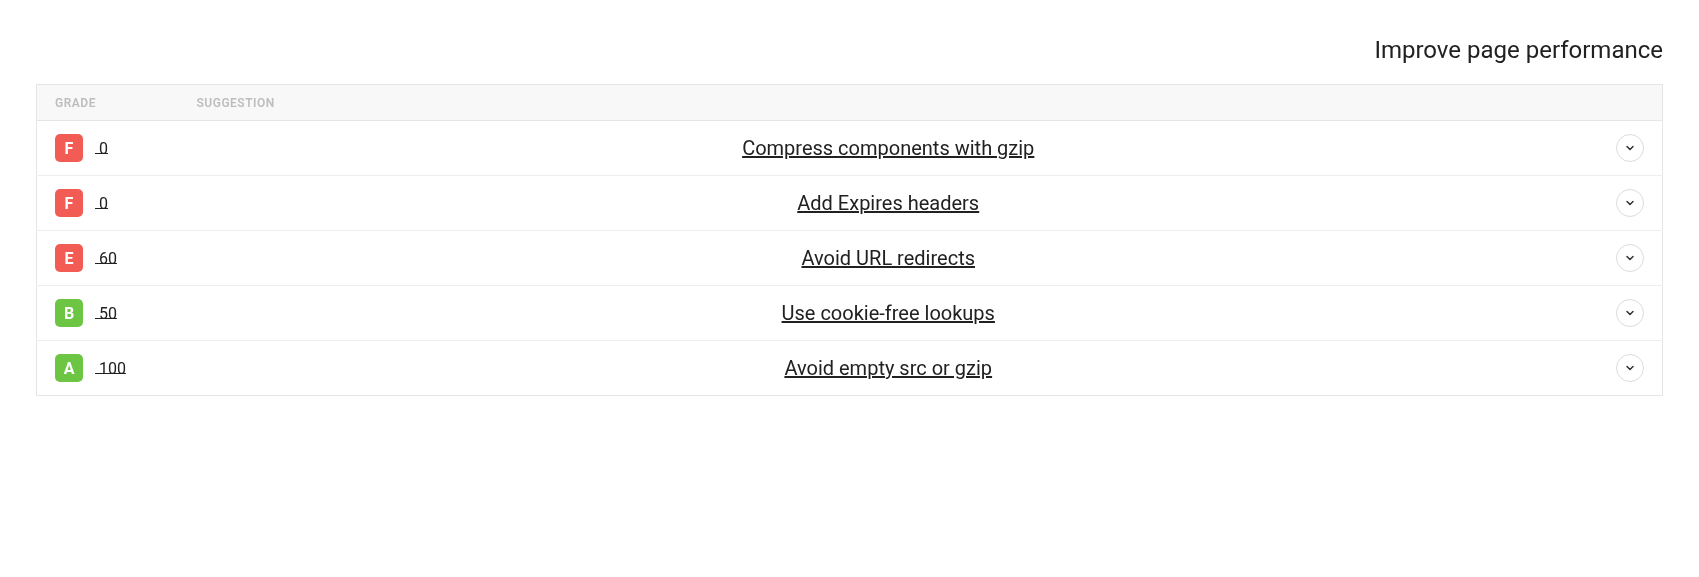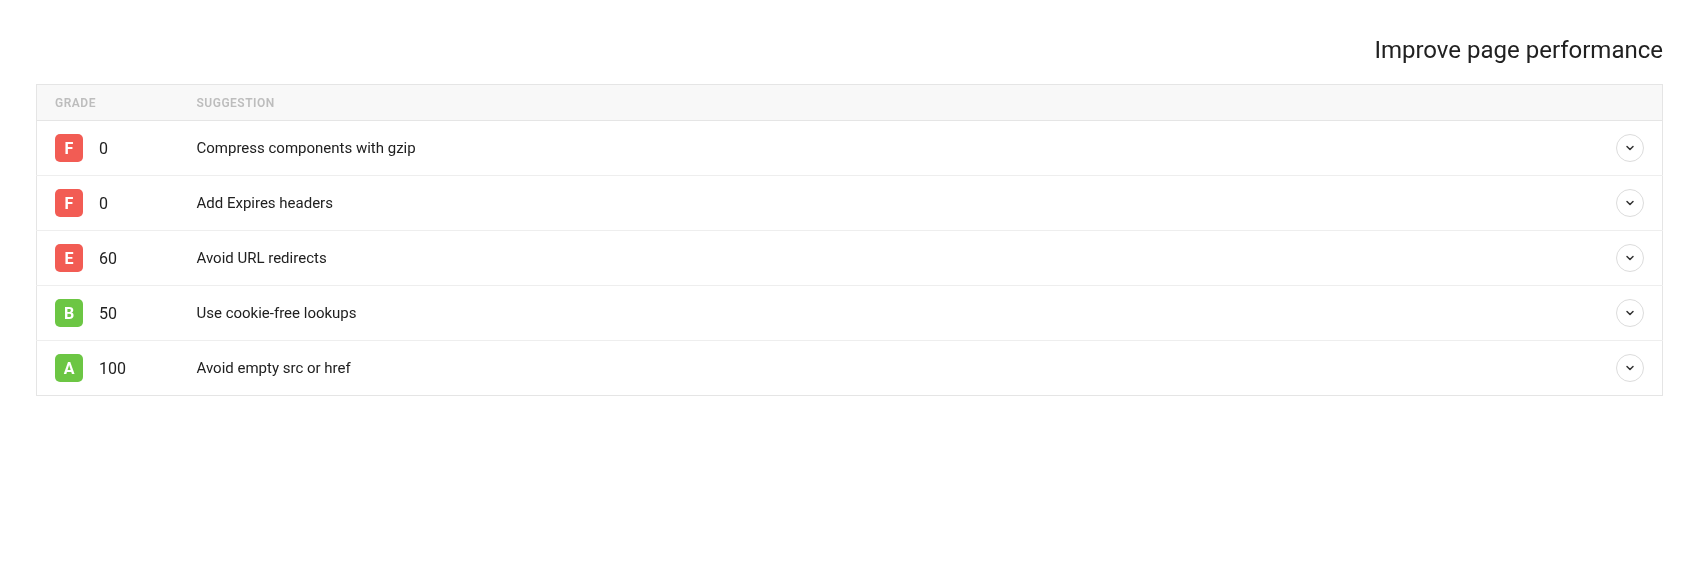--- a/index.html
+++ b/index.html
@@ -41,20 +41,21 @@
       vertical-align: middle;
       margin-top: 14px;
     }
     .header-grade {
       width: 142px;
     }
     .body-row {
       border-bottom: 1px solid #eeeeee;
       height: 55px;
       cursor: pointer;
+      text-decoration: underline;
     }
     .body-row:last-child {
       border-bottom: none;
     }
     .cell {
       padding: 0 18px;
       vertical-align: middle;
       font-size: 16px;
       color: #212121;
     }
@@ -74,21 +75,22 @@
       font-size: 16px;
       margin-right: 12px;
       vertical-align: middle;
     }
     .grade-score {
       vertical-align: middle;
       font-size: 16px;
       color: #212121;
     }
     .suggestion-cell {
-      font-size: 15px;
+      font-size: 20px;
+      text-align: center;
     }
     .expand-cell {
       width: 60px;
       text-align: right;
       padding-right: 18px;
     }
     .expand-btn {
       display: inline-flex;
       align-items: center;
       justify-content: center;
@@ -178,21 +180,21 @@
         </svg>
       </span>
     </td>
   </tr>
 
   <tr class="body-row">
     <td class="cell grade-cell">
       <span class="grade-badge" style="background: rgb(108, 198, 68);">A</span>
       <span class="grade-score">100</span>
     </td>
-    <td class="cell suggestion-cell">Avoid empty src or href</td>
+    <td class="cell suggestion-cell">Avoid empty src or gzip</td>
     <td class="cell expand-cell">
       <span class="expand-btn">
         <svg viewBox="0 0 24 24" fill="none" stroke="#333" stroke-width="3" stroke-linecap="round" stroke-linejoin="round">
           <polyline points="6 9 12 15 18 9"></polyline>
         </svg>
       </span>
     </td>
   </tr>
 </tbody>
 </table>

